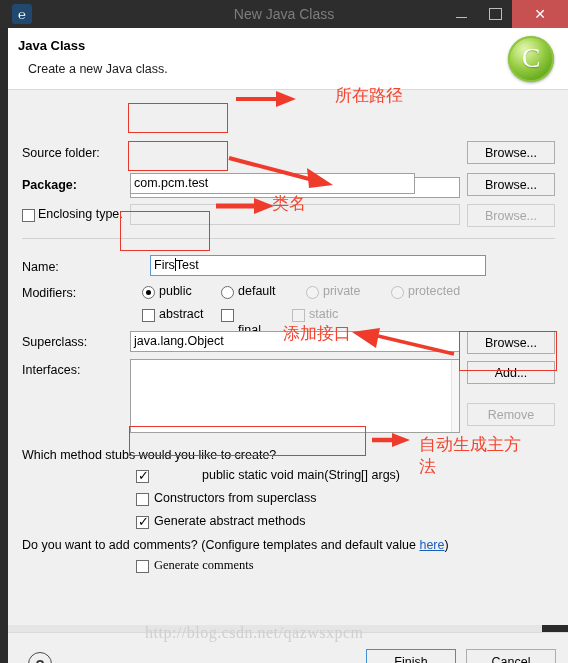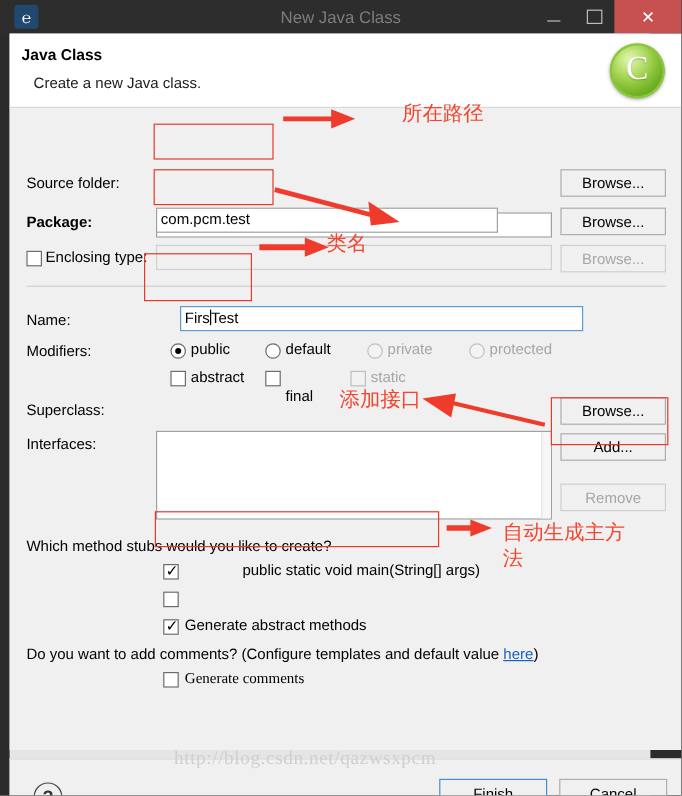--- a/index.html
+++ b/index.html
@@ -171,37 +171,39 @@
       <div class="cbox" style="left:134px;top:219px;"></div>
       <div class="label" style="left:151px;top:217px;">abstract</div>
 
       <div class="cbox" style="left:213px;top:219px;"></div>
       <div class="label" style="left:230px;top:233px;">final</div>
 
       <div class="cbox dis" style="left:284px;top:219px;"></div>
       <div class="label dim" style="left:301px;top:217px;">static</div>
 
       <div class="label" style="left:14px;top:245px;">Superclass:</div>
+      <div class="field" style="left:122px;top:241px;width:330px;">java.lang.Object</div>
       <div class="btn" style="left:459px;top:241px;width:88px;">Browse...</div>
 
       <div class="label" style="left:14px;top:273px;">Interfaces:</div>
       <div class="listbox" style="left:122px;top:269px;width:330px;height:74px;">
         <div class="sbar"></div>
       </div>
       <div class="btn disabled" style="left:459px;top:313px;width:88px;">Remove</div>
       <div class="btn" style="left:459px;top:271px;width:88px;">Add...</div>
 
       <div class="label" style="left:14px;top:358px;">Which method stubs would you like to create?</div>
 
       <div class="cbox" style="left:128px;top:380px;">
           <span class="tick">✓</span>
         </div>
       <div class="label" style="left:146px;top:378px;padding-left:48px;">public static void main(String[] args)</div>
 
       <div class="cbox" style="left:128px;top:403px;"></div>
+      <div class="label" style="left:146px;top:401px;">Constructors from superclass</div>
 
       <div class="cbox" style="left:128px;top:426px;">
           <span class="tick">✓</span>
         </div>
       <div class="label" style="left:146px;top:424px;">Generate abstract methods</div>
 
       <div class="label" style="left:14px;top:448px;"><span>Do you want to add comments? (Configure templates and default value </span><span class="link">here</span><span>)</span></div>
 
       <div class="cbox" style="left:128px;top:470px;"></div>
       <div class="label" style="left:146px;top:468px;font-family:Liberation Serif, serif;">Generate comments</div>

